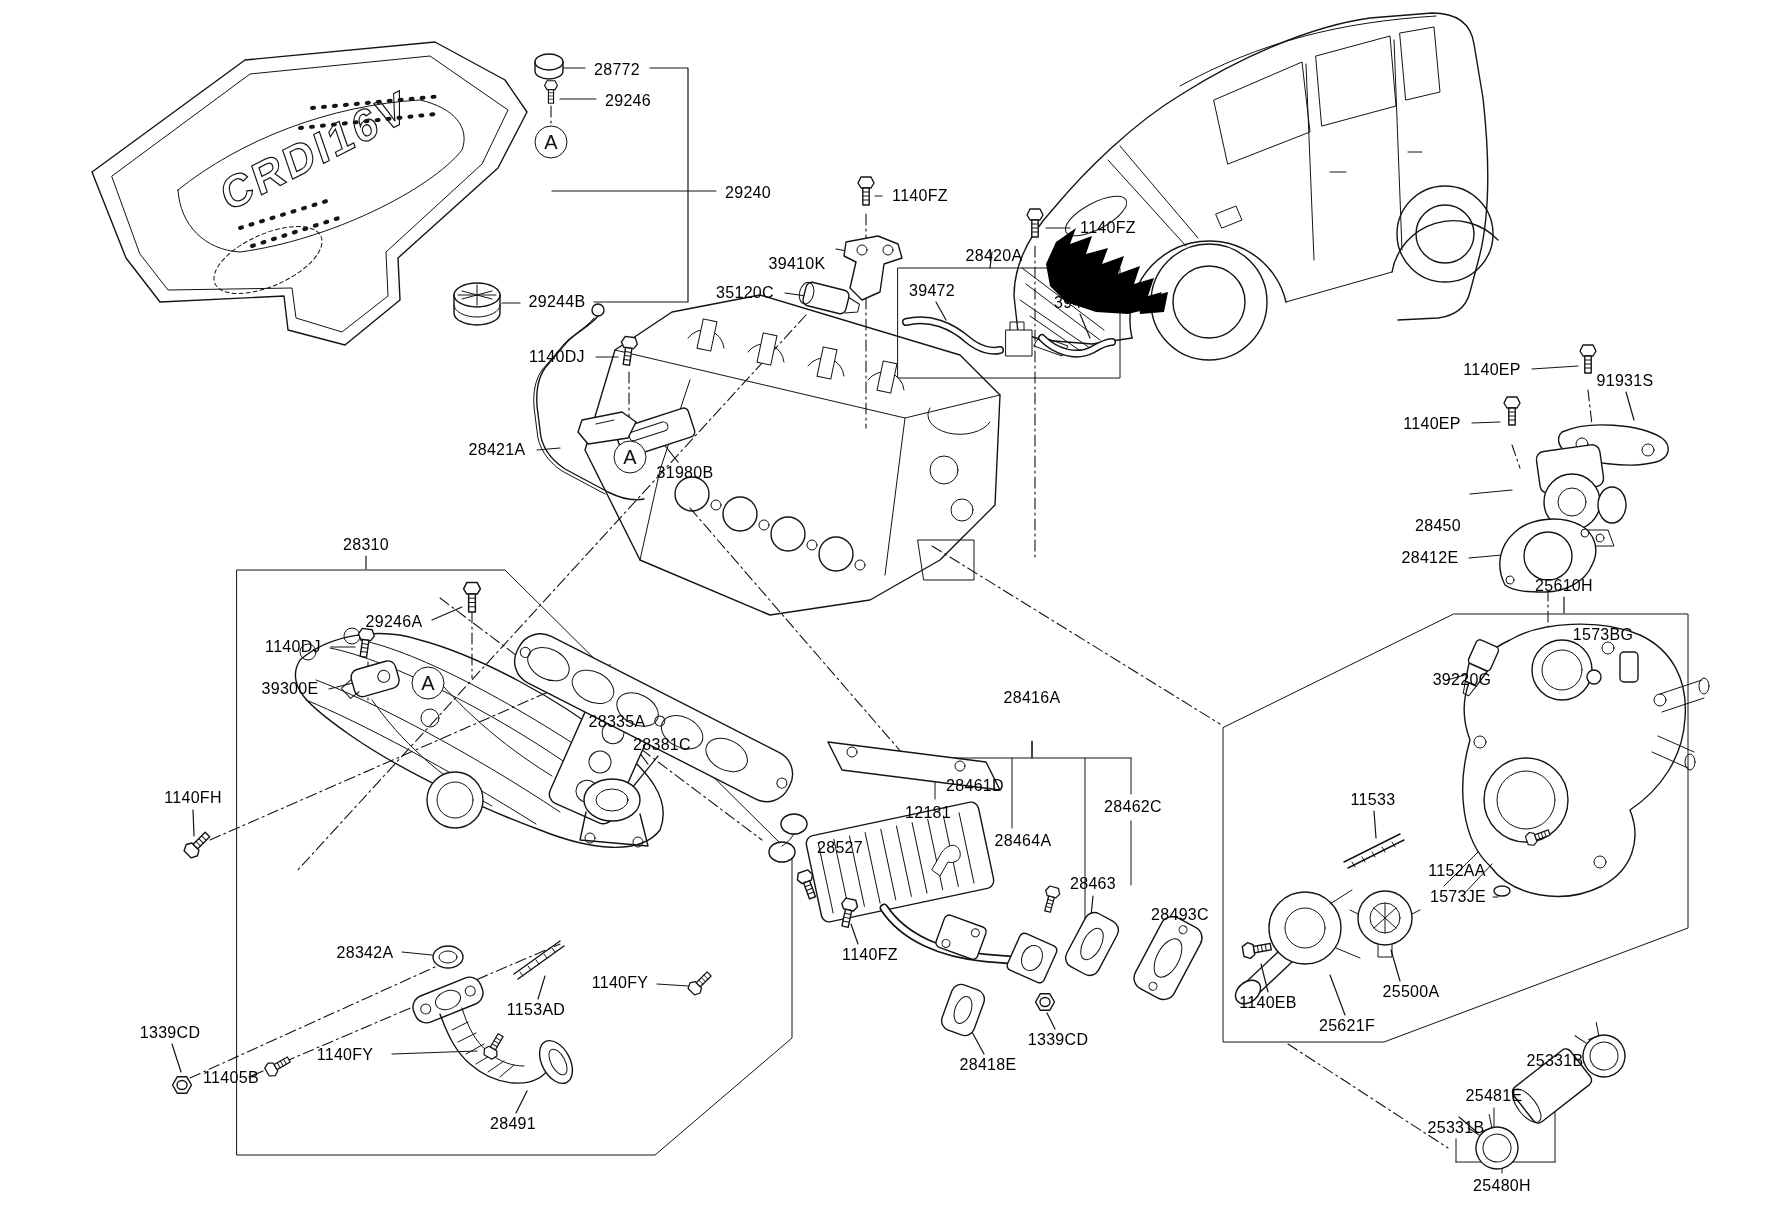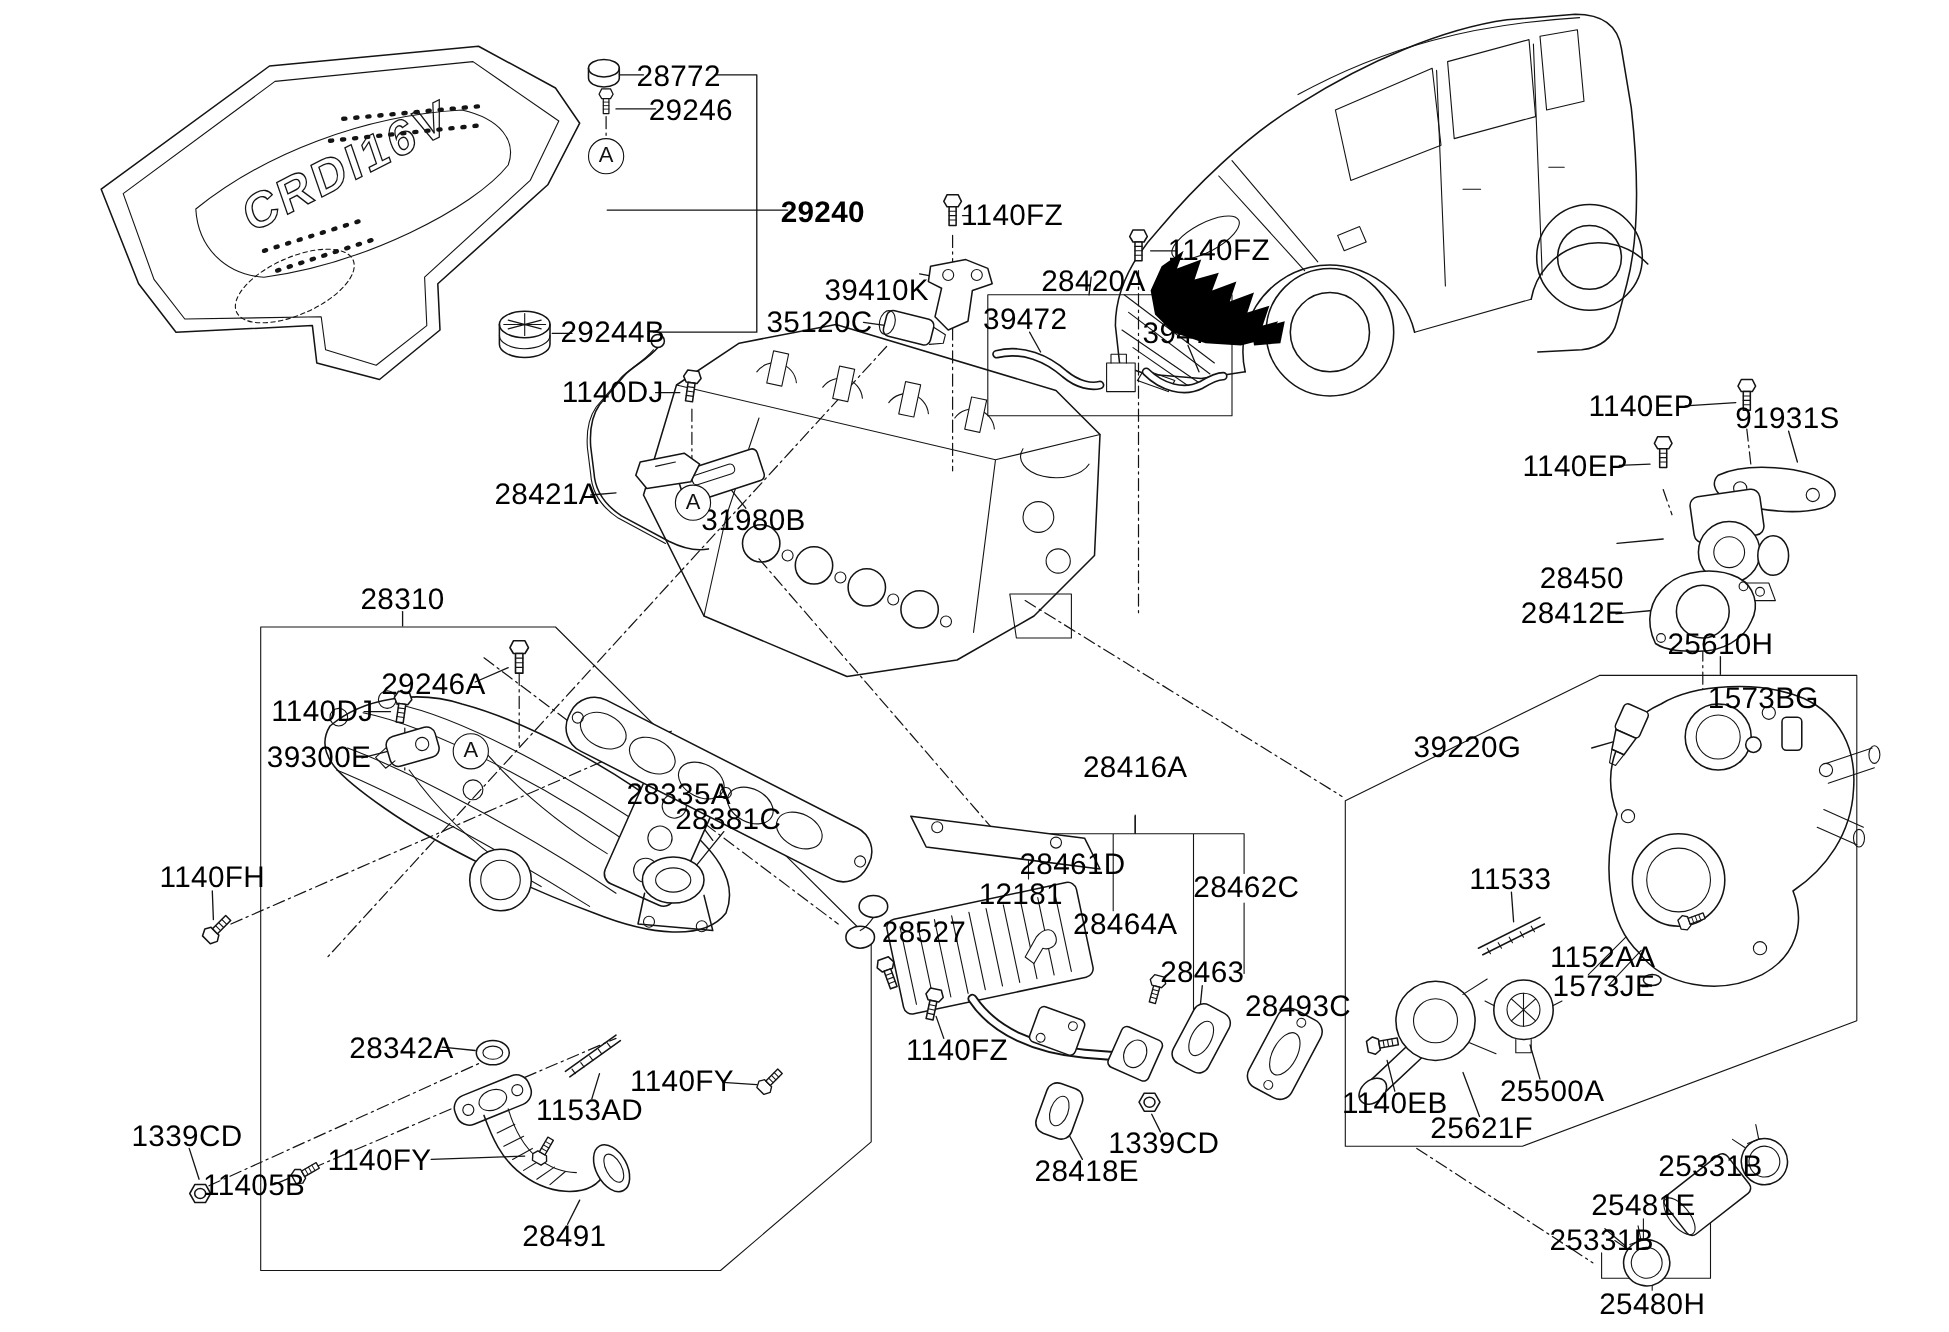--- a/index.html
+++ b/index.html
@@ -1,19 +1,19 @@
 <!DOCTYPE html>
 <html><head>
 <meta charset="utf-8">
 <style>
   html,body{margin:0;padding:0;background:#fff;}
   .stage{position:relative;width:1772px;height:1211px;background:#fff;overflow:hidden;
          font-family:"Liberation Sans", sans-serif;}
   .stage svg{position:absolute;left:0;top:0;}
-  .plabel{position:absolute;transform:translate(-50%,-50%);font-size:27px;color:#000;
+  .plabel{position:absolute;transform:translate(-50%,-50%);font-size:16px;color:#000;
           white-space:nowrap;letter-spacing:.3px;}
   .amarker{position:absolute;transform:translate(-50%,-50%);width:31px;height:31px;
            border:1.8px solid #111;border-radius:50%;display:flex;align-items:center;
            justify-content:center;font-size:20px;color:#111;background:#fff;}
   .ln{fill:none;stroke:#141414;stroke-width:1.4;stroke-linejoin:round;stroke-linecap:round;}
   .thin{stroke-width:1;}
   .ldr{stroke-width:1.2;}
   .dash{stroke-dasharray:11 4 2 4;stroke-width:1.1;}
   .dot{stroke-dasharray:2 9;stroke-width:4;stroke-linecap:round;}
   .wfill{fill:#fff;}
@@ -437,21 +437,21 @@
     <use href="#bolt" transform="translate(1534,838) rotate(-110) scale(0.85)"></use>
     <use href="#bolt" transform="translate(1252,950) rotate(-100)"></use>
     <use href="#nut" transform="translate(182,1085)"></use>
     <use href="#nut" transform="translate(1045,1002)"></use>
   </g>
 </svg>
 
 <div>
       <div class="plabel" style="left: 617px; top: 70px;">28772</div>
       <div class="plabel" style="left: 628px; top: 101px;">29246</div>
-      <div class="plabel" style="left: 748px; top: 193px; font-weight: bold;">29240</div>
+      <div class="plabel" style="left: 748px; top: 193px;">29240</div>
       <div class="plabel" style="left: 557px; top: 302px;">29244B</div>
       <div class="plabel" style="left: 920px; top: 196px;">1140FZ</div>
       <div class="plabel" style="left: 797px; top: 249px; margin-top: 15px;">39410K</div>
       <div class="plabel" style="left: 994px; top: 256px;">28420A</div>
       <div class="plabel" style="left: 1108px; top: 228px;">1140FZ</div>
       <div class="plabel" style="left: 745px; top: 293px;">35120C</div>
       <div class="plabel" style="left: 932px; top: 291px;">39472</div>
       <div class="plabel" style="left: 1077px; top: 303px;">39471</div>
       <div class="plabel" style="left: 557px; top: 357px;">1140DJ</div>
       <div class="plabel" style="left: 497px; top: 450px;">28421A</div>
@@ -481,21 +481,21 @@
       <div class="plabel" style="left: 870px; top: 955px;">1140FZ</div>
       <div class="plabel" style="left: 988px; top: 1065px;">28418E</div>
       <div class="plabel" style="left: 1058px; top: 1040px;">1339CD</div>
       <div class="plabel" style="left: 1492px; top: 370px;">1140EP</div>
       <div class="plabel" style="left: 1625px; top: 381px;">91931S</div>
       <div class="plabel" style="left: 1432px; top: 424px;">1140EP</div>
       <div class="plabel" style="left: 1438px; top: 494px; margin-top: 32px;">28450</div>
       <div class="plabel" style="left: 1430px; top: 558px;">28412E</div>
       <div class="plabel" style="left: 1564px; top: 586px;">25610H</div>
       <div class="plabel" style="left: 1603px; top: 635px;">1573BG</div>
-      <div class="plabel" style="left: 1334px; top: 680px;">39220G</div>
+      <div class="plabel" style="left: 1462px; top: 680px;">39220G</div>
       <div class="plabel" style="left: 1373px; top: 800px;">11533</div>
       <div class="plabel" style="left: 1457px; top: 871px;">1152AA</div>
       <div class="plabel" style="left: 1458px; top: 897px;">1573JE</div>
       <div class="plabel" style="left: 1268px; top: 1003px;">1140EB</div>
       <div class="plabel" style="left: 1411px; top: 992px;">25500A</div>
       <div class="plabel" style="left: 1347px; top: 1026px;">25621F</div>
       <div class="plabel" style="left: 1555px; top: 1061px;">25331B</div>
       <div class="plabel" style="left: 1494px; top: 1096px;">25481E</div>
       <div class="plabel" style="left: 1456px; top: 1128px;">25331B</div>
       <div class="plabel" style="left: 1502px; top: 1186px;">25480H</div>

